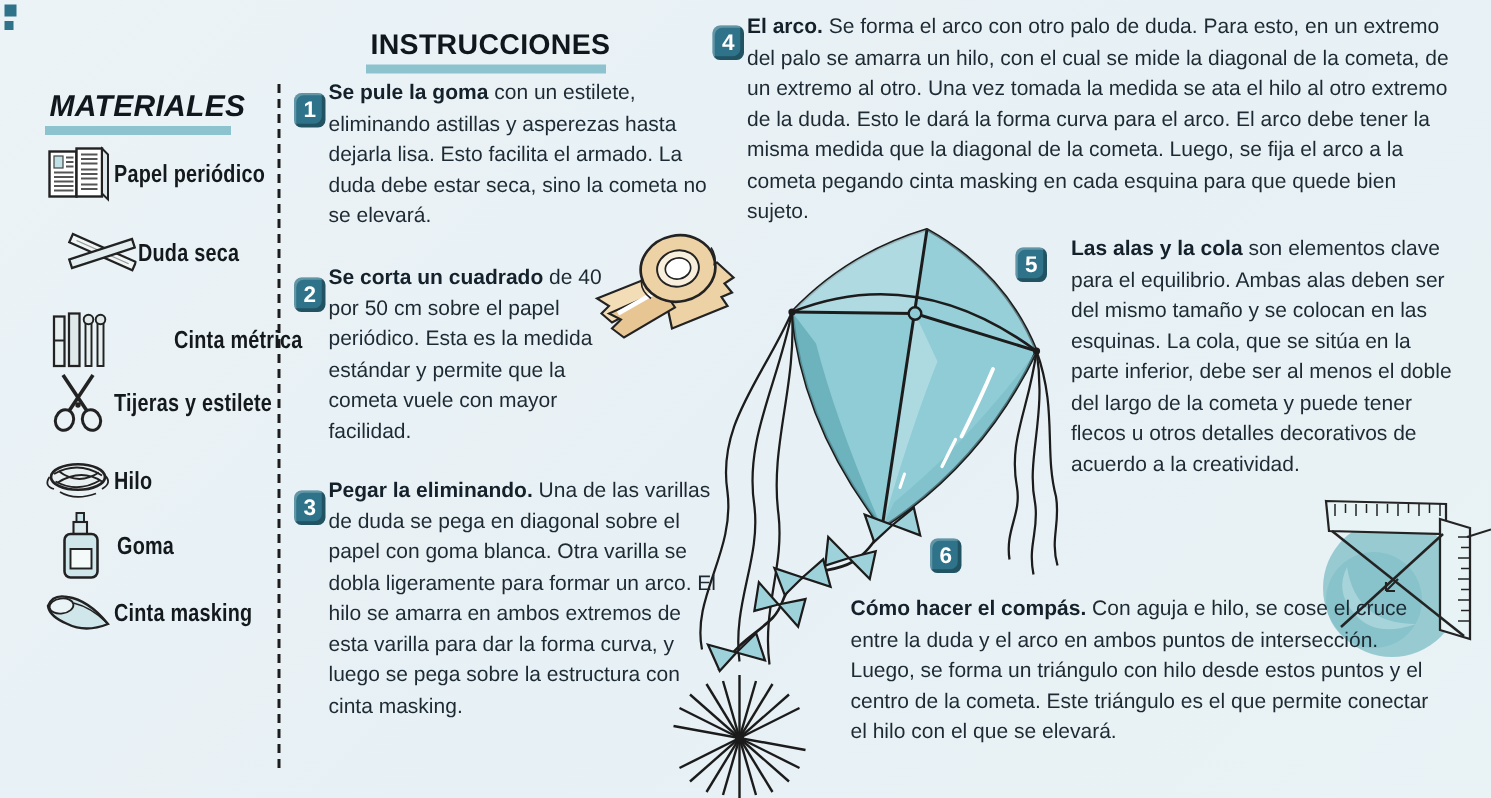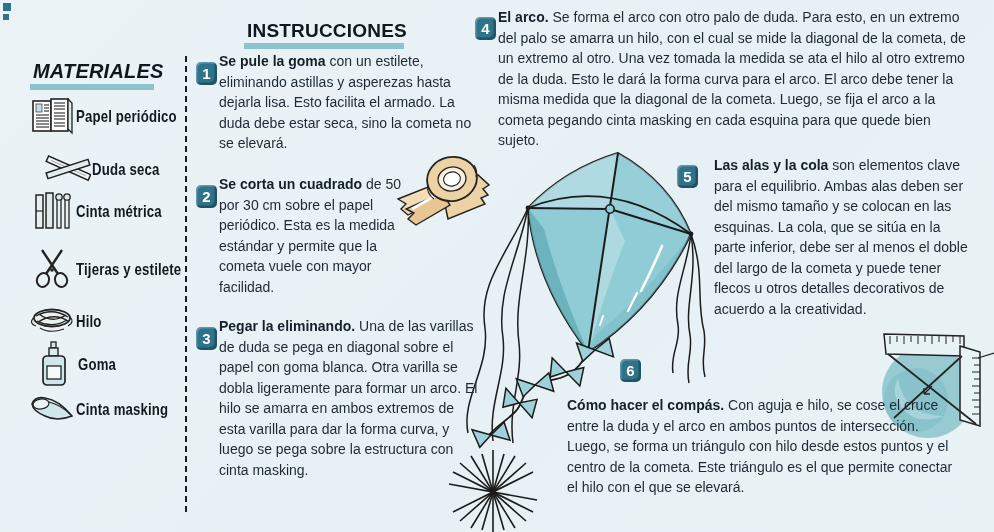--- a/index.html
+++ b/index.html
@@ -89,21 +89,21 @@
             <line x1="4" y1="19" x2="42" y2="19" stroke="#999" stroke-width=".8"></line>
           </g>
         <g transform="rotate(-18 23 20)">
             <rect x="1" y="17" width="44" height="6" fill="#e3ecee" stroke="#222" stroke-width="1.5"></rect>
           </g>
       </svg>
     </span>
     <span class="mat-label">Duda seca</span>
   </div>
 
-  <div class="mat-row" style="left:28px;top:188px;">
+  <div class="mat-row" style="left:28px;top:204px;gap:40px;">
     <span class="mat-icon">
       <svg width="40" height="40" viewBox="0 0 40 40">
         <rect x="4" y="4" width="7" height="33" fill="#e7eff0" stroke="#222" stroke-width="1.5"></rect>
         <line x1="4" y1="20" x2="11" y2="20" stroke="#222" stroke-width="1.2"></line>
         <rect x="14" y="2" width="7" height="35" fill="#dfe9ea" stroke="#222" stroke-width="1.5"></rect>
         <rect x="25" y="8" width="4" height="29" fill="#e7eff0" stroke="#222" stroke-width="1.3"></rect>
         <circle cx="27" cy="6" r="3.2" fill="#dfe9ea" stroke="#222" stroke-width="1.3"></circle>
         <rect x="33" y="8" width="4" height="29" fill="#e7eff0" stroke="#222" stroke-width="1.3"></rect>
         <circle cx="35" cy="6" r="3.2" fill="#dfe9ea" stroke="#222" stroke-width="1.3"></circle>
       </svg>
@@ -164,21 +164,21 @@
   <div class="section-title" style="left:247px;top:20px;font-size:19px;">INSTRUCCIONES</div>
   <div class="title-bar" style="left:244px;top:43px;width:160px;"></div>
 
   <div class="badge" style="left:196px;top:62px;">1</div>
   <p class="step-text" style="left:219px;top:51px;width:254px;">
     <b>Se pule la goma</b><span> con un estilete, eliminando astillas y asperezas hasta dejarla lisa. Esto facilita el armado. La duda debe estar seca, sino la cometa no se elevará.</span>
   </p>
 
   <div class="badge" style="left:196px;top:185px;">2</div>
   <p class="step-text" style="left:219px;top:174px;width:196px;">
-    <b>Se corta un cuadrado</b><span> de 50 por 30 cm sobre el papel periódico. Esta es la medida estándar y permite que la cometa vuele con mayor facilidad.</span>
+    <b>Se corta un cuadrado</b><span> de 40 por 50 cm sobre el papel periódico. Esta es la medida estándar y permite que la cometa vuele con mayor facilidad.</span>
   </p>
 
   <div class="badge" style="left:196px;top:327px;">3</div>
   <p class="step-text" style="left:219px;top:316px;width:260px;">
     <b>Pegar la eliminando.</b><span> Una de las varillas de duda se pega en diagonal sobre el papel con goma blanca. Otra varilla se dobla ligeramente para formar un arco. El hilo se amarra en ambos extremos de esta varilla para dar la forma curva, y luego se pega sobre la estructura con cinta masking.</span>
   </p>
 
   <svg class="illu" style="left:390px;top:143px;" width="102" height="96" viewBox="0 0 102 96">
     <path d="M52,48 L88,32 L99,42 L93,46 L98,52 L91,55 L95,61 L58,76 Z" fill="#ecd2a4" stroke="#232323" stroke-width="1.5"></path>
     <path d="M48,40 L56,52 L18,72 L11,66 L16,61 L8,56 Z" fill="#f2ddb6" stroke="#232323" stroke-width="1.4"></path>

